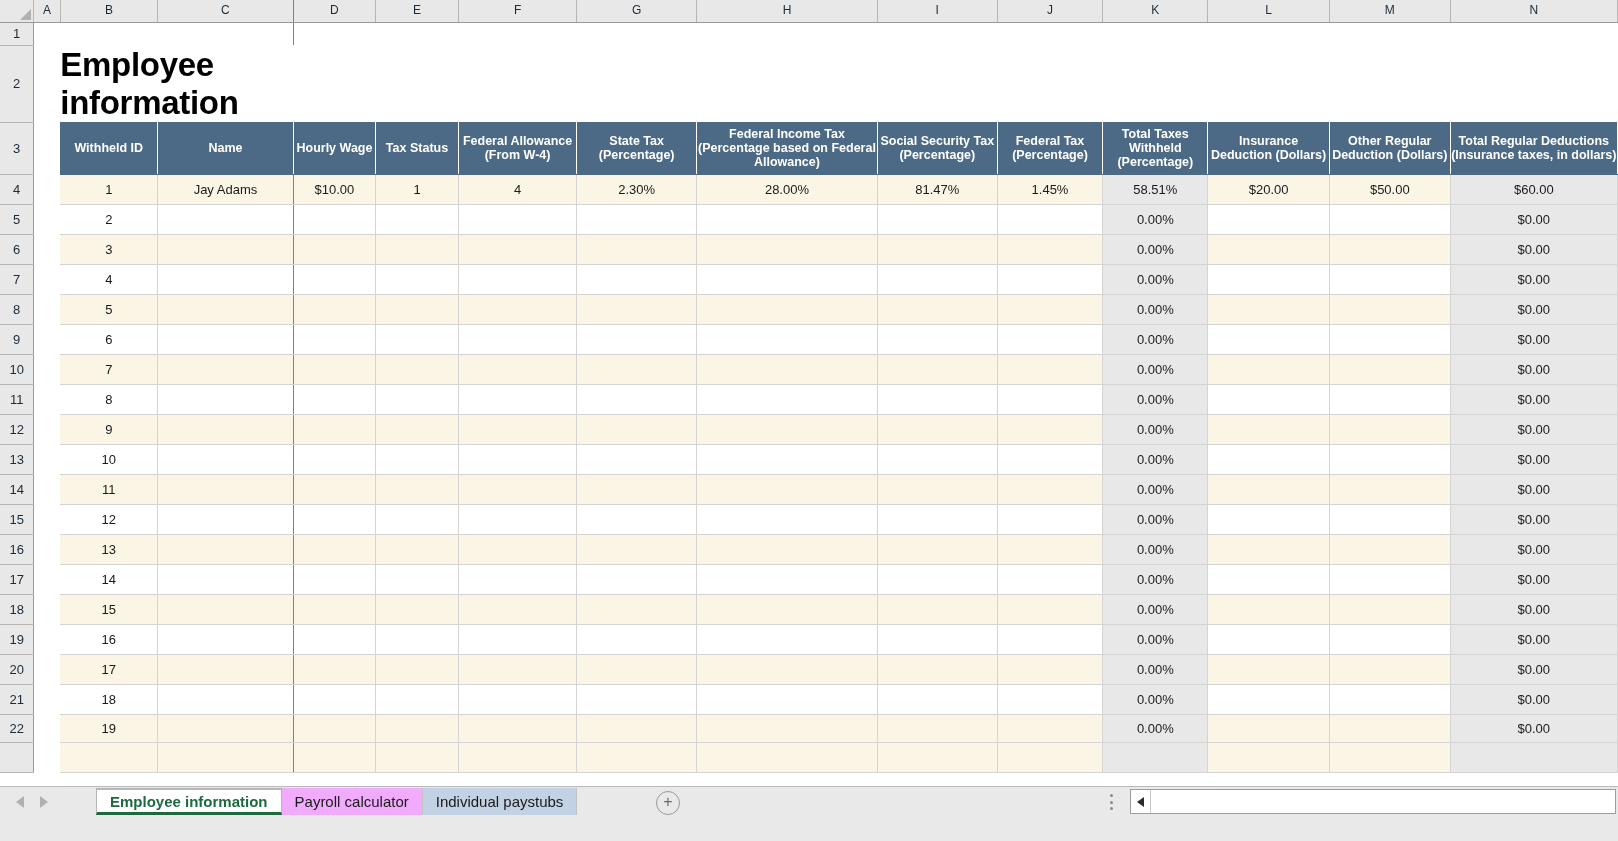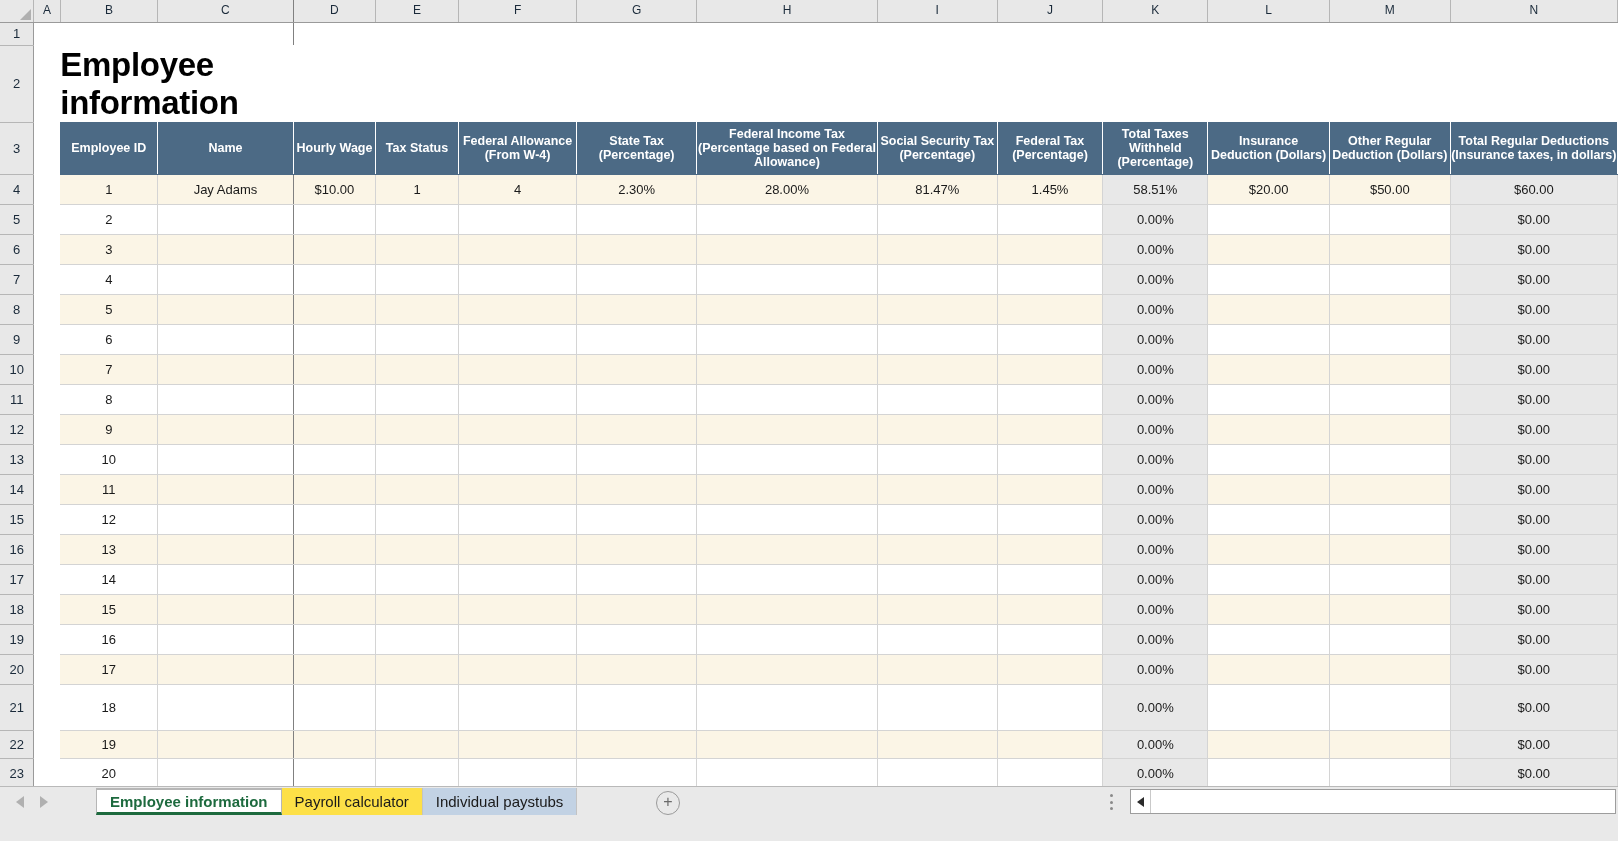--- a/index.html
+++ b/index.html
@@ -184,21 +184,21 @@
   }
   .sheet-tab.active {
     background: #ffffff;
     color: #1d6a3e;
     font-weight: bold;
     border-top: 2px solid #b6b6b6;
     border-left: 1px solid #b6b6b6;
     border-right: 1px solid #b6b6b6;
     border-bottom: 3px solid #1d6a3e;
   }
-  .sheet-tab.tint-cream { background: #fde047; }
+  .sheet-tab.tint-cream { background: #f0abfc; }
   .sheet-tab.tint-blue  { background: #c2d2e4; text-align: center; }
 
   #add-sheet {
     position: absolute;
     left: 656px;
     top: 4px;
     width: 22px;
     height: 22px;
     border: 1.5px solid #9a9a9a;
     border-radius: 50%;
@@ -333,21 +333,21 @@
         <td class="blank"></td>
         <td class="blank"></td>
         <td class="blank"></td>
         <td class="blank"></td>
         <td class="blank"></td>
       </tr>
 
       <tr style="height:52px">
         <td class="rowhdr">3</td>
         <td class="colA"></td>
-        <td class="thead">Employee ID</td>
+        <td class="thead">Withheld ID</td>
         <td class="thead panefreeze">Name</td>
         <td class="thead">Hourly Wage</td>
         <td class="thead">Tax  Status</td>
         <td class="thead">Federal Allowance (From W-4)</td>
         <td class="thead">State Tax (Percentage)</td>
         <td class="thead">Federal Income Tax (Percentage based on Federal Allowance)</td>
         <td class="thead">Social Security Tax (Percentage)</td>
         <td class="thead">Federal Tax (Percentage)</td>
         <td class="thead">Total Taxes Withheld (Percentage)</td>
         <td class="thead">Insurance Deduction (Dollars)</td>
@@ -639,58 +639,41 @@
             <td class="cell"></td>
             <td class="cell"></td>
             <td class="cell"></td>
             <td class="cell"></td>
             <td class="cell"></td>
             <td class="cell shade">0.00%</td>
             <td class="cell"></td>
             <td class="cell"></td>
             <td class="cell shade">$0.00</td>
           </tr>
-          <tr class="plain" style="height: 46px;">
+          <tr class="plain" style="height: 30px;">
             <td class="rowhdr">21</td>
             <td class="colA"></td>
             <td class="cell">18</td>
             <td class="cell panefreeze"></td>
             <td class="cell"></td>
             <td class="cell"></td>
             <td class="cell"></td>
             <td class="cell"></td>
             <td class="cell"></td>
             <td class="cell"></td>
             <td class="cell"></td>
             <td class="cell shade">0.00%</td>
             <td class="cell"></td>
             <td class="cell"></td>
             <td class="cell shade">$0.00</td>
           </tr>
           <tr class="band" style="height: 28px;">
             <td class="rowhdr">22</td>
             <td class="colA"></td>
             <td class="cell">19</td>
-            <td class="cell panefreeze"></td>
-            <td class="cell"></td>
-            <td class="cell"></td>
-            <td class="cell"></td>
-            <td class="cell"></td>
-            <td class="cell"></td>
-            <td class="cell"></td>
-            <td class="cell"></td>
-            <td class="cell shade">0.00%</td>
-            <td class="cell"></td>
-            <td class="cell"></td>
-            <td class="cell shade">$0.00</td>
-          </tr>
-          <tr class="plain" style="height: 30px;">
-            <td class="rowhdr">23</td>
-            <td class="colA"></td>
-            <td class="cell">20</td>
             <td class="cell panefreeze"></td>
             <td class="cell"></td>
             <td class="cell"></td>
             <td class="cell"></td>
             <td class="cell"></td>
             <td class="cell"></td>
             <td class="cell"></td>
             <td class="cell"></td>
             <td class="cell shade">0.00%</td>
             <td class="cell"></td>

